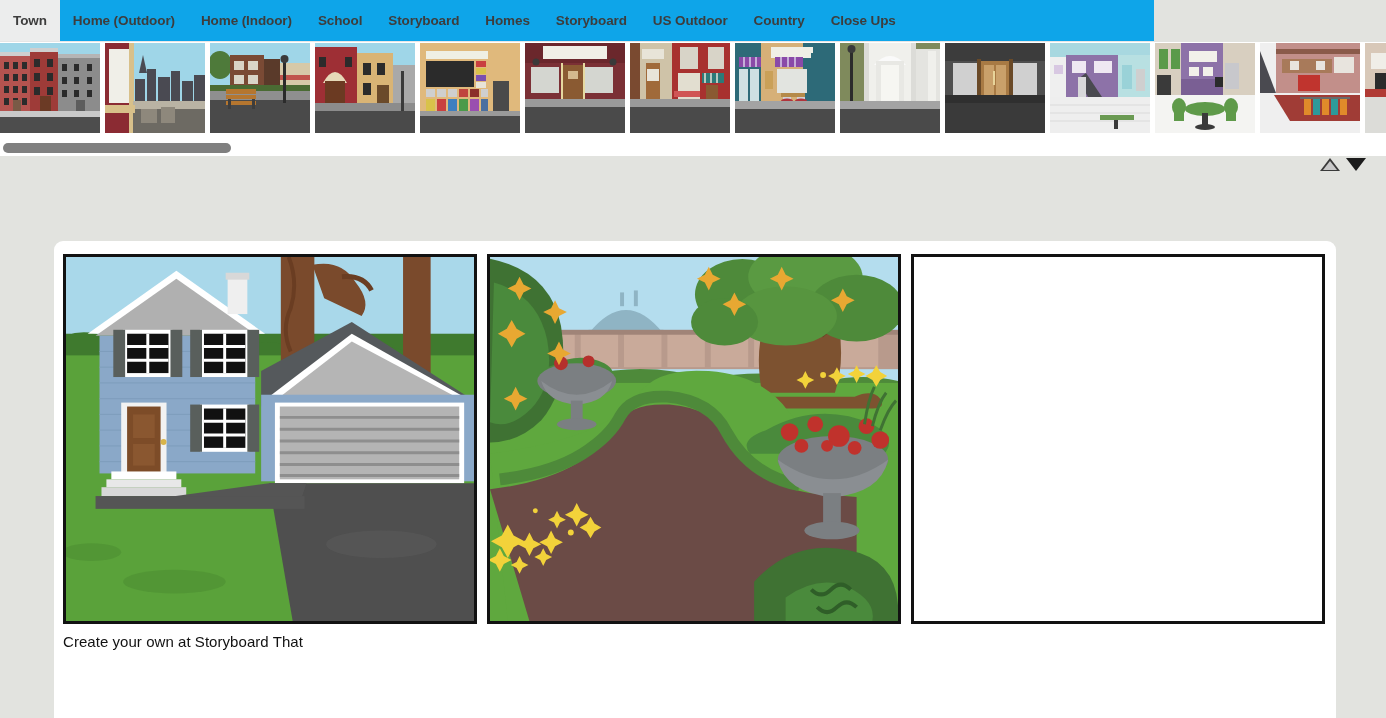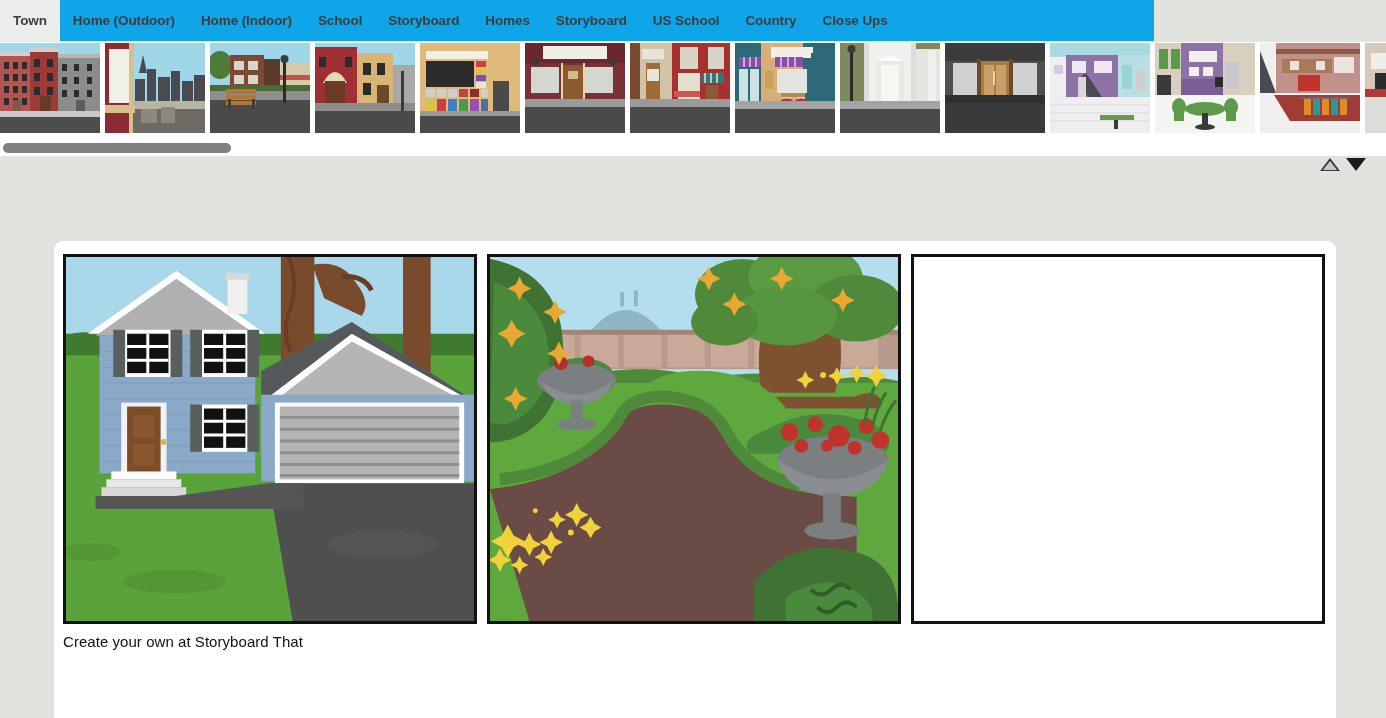--- a/index.html
+++ b/index.html
@@ -151,21 +151,21 @@
   <div class="tab">
       <span>Storyboard</span>
     </div>
   <div class="tab">
       <span>Homes</span>
     </div>
   <div class="tab">
       <span>Storyboard</span>
     </div>
   <div class="tab">
-      <span>US School</span>
+      <span>US Outdoor</span>
     </div>
   <div class="tab">
       <span>Country</span>
     </div>
   <div class="tab">
       <span>Close Ups</span>
     </div>
 
 </div>
 

